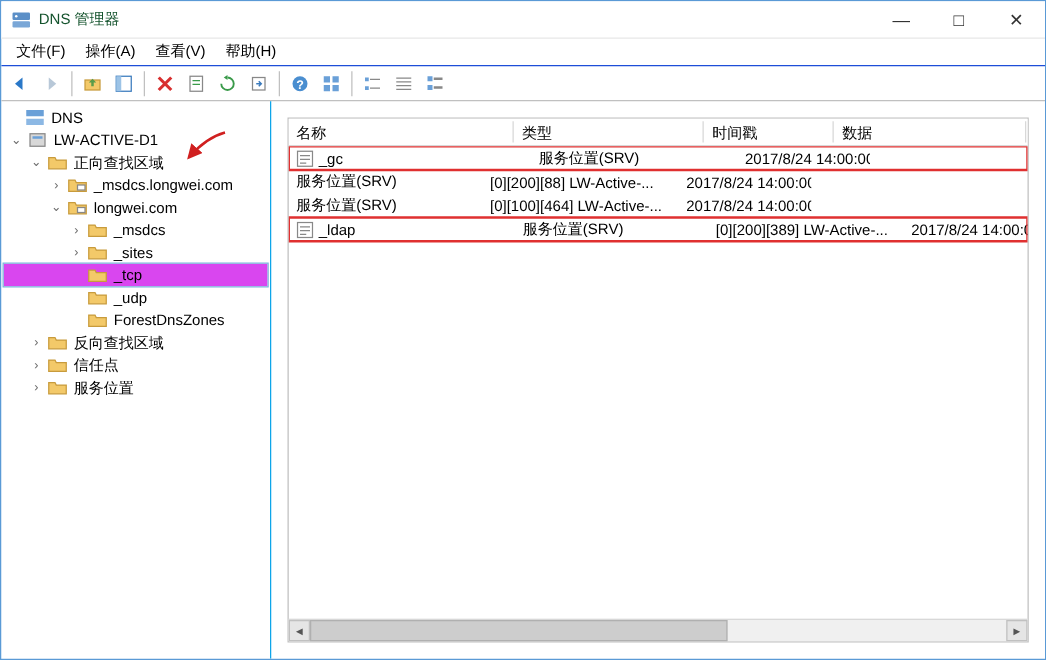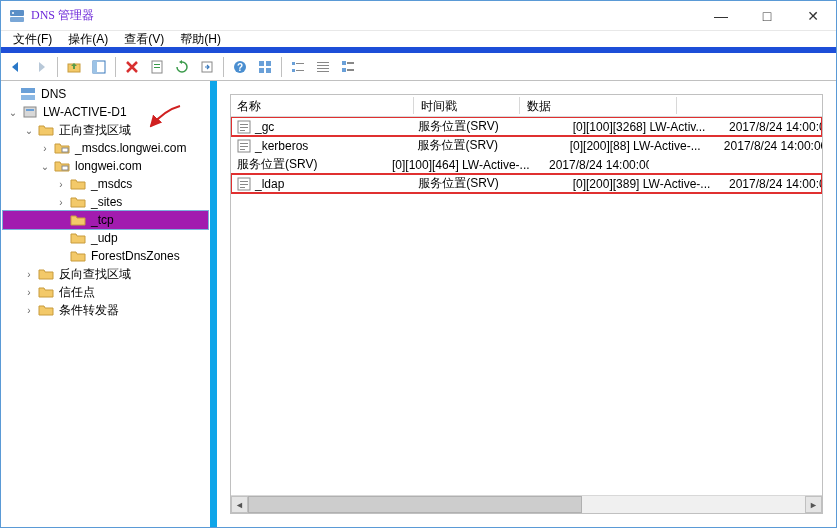--- a/index.html
+++ b/index.html
@@ -1,46 +1,46 @@
 <!DOCTYPE html>
 <html><head>
 <meta charset="utf-8">
 <style>
 * { box-sizing: border-box; font-family: "Microsoft YaHei", "Segoe UI", Tahoma, sans-serif; }
 body { margin: 0; width: 837px; height: 528px; background: #fff; border: 1px solid #5a9ad6; display: flex; flex-direction: column; font-size: 12px; }
 .titlebar { height: 30px; display: flex; align-items: center; padding: 0 0 0 8px; background: #fff; border-bottom: 1px solid #e8e8e8; }
 .titlebar .app-icon { width: 16px; height: 16px; margin-right: 6px; }
-.titlebar .title { flex: 1; color: #6d28d9; font-family: Liberation Serif, serif; }
+.titlebar .title { flex: 1; color: #14532d; }
 .win-btns { display: flex; }
 .win-btn { width: 46px; height: 29px; display: flex; align-items: center; justify-content: center; font-size: 14px; color: #333; cursor: default; }
 
-.menubar { height: 22px; display: flex; align-items: center; padding: 0 4px; border-bottom: 6px solid #1d4ed8; }
+.menubar { height: 22px; display: flex; align-items: center; padding: 0 4px; border-bottom: 1px solid #1d4ed8; }
 .menu-item { padding: 2px 8px; cursor: default; }
 
 .toolbar { height: 28px; display: flex; align-items: center; padding: 2px 4px; gap: 3px; border-bottom: 1px solid #c0c0c0; }
 .tool-btn { width: 22px; height: 22px; display: flex; align-items: center; justify-content: center; border: 1px solid transparent; cursor: default; }
 .tool-sep { width: 1px; height: 20px; background: #c0c0c0; margin: 0 2px; }
 
 .content { flex: 1; display: flex; min-height: 0; }
-.tree-pane { width: 216px; border-right: 7px solid #0ea5e9; overflow: auto; padding: 4px 2px; }
+.tree-pane { width: 216px; border-right: 1px solid #0ea5e9; overflow: auto; padding: 4px 2px; }
 .list-pane { flex: 1; display: flex; flex-direction: column; border: 1px solid #c0c0c0; margin: 13px; min-width: 0; }
 .list-header { display: flex; height: 22px; background: #fff; border-bottom: 1px solid #d8d8d8; }
 .list-header .col { border-right: 1px solid transparent; padding: 3px 6px; cursor: default; position: relative; }
 .list-header .col::after { content: ''; position: absolute; right: 0; top: 2px; bottom: 2px; width: 1px; background: #d8d8d8; }
 .list-body { flex: 1; overflow: auto; position: relative; }
 .list-row { display: flex; height: 19px; align-items: center; }
 .list-row .cell { padding: 2px 6px; white-space: nowrap; overflow: hidden; text-overflow: ellipsis; display: flex; align-items: center; gap: 4px; }
 .list-row.hl { outline: 2px solid #e03030; outline-offset: -1px; gap: 10px; }
 .hscroll { height: 18px; border-top: 1px solid #d8d8d8; background: #f0f0f0; display: flex; align-items: center; }
 .hscroll .btn { width: 17px; height: 17px; background: #e5e5e5; border: 1px solid #c0c0c0; display: flex; align-items: center; justify-content: center; font-size: 9px; color: #555; }
 .hscroll .track { flex: 1; height: 17px; position: relative; }
 .hscroll .thumb { position: absolute; left: 0; top: 0; bottom: 0; width: 60%; background: #cdcdcd; border: 1px solid #b0b0b0; }
 
 .tree-item { display: flex; align-items: center; height: 18px; padding: 0 2px; white-space: nowrap; gap: 3px; }
-.tree-item.selected { background: #a21caf; outline: 1px solid #7ab3dc; }
+.tree-item.selected { background: #d946ef; outline: 1px solid #7ab3dc; }
 .tree-toggle { width: 12px; text-align: center; color: #6a6a6a; font-size: 10px; cursor: default; }
 .tree-icon { width: 16px; height: 16px; flex-shrink: 0; }
 .tree-label { padding: 0 2px; }
 
 .c-name { width: 184px; }
 .c-type { width: 155px; }
 .c-data { width: 157px; }
 .c-ts   { width: 106px; }
 
 .arrow-anno { position: absolute; left: 144px; top: 23px; pointer-events: none; }
@@ -251,63 +251,54 @@
       <svg class="tree-icon" viewBox="0 0 16 16">
           <path d="M1 4 h5 l1 2 h8 v7 H1 Z" fill="#f3c969" stroke="#c89b3c"></path>
         </svg>
       <span class="tree-label">信任点</span>
     </div>
     <div class="tree-item" style="padding-left:20px">
       <span class="tree-toggle">›</span>
       <svg class="tree-icon" viewBox="0 0 16 16">
           <path d="M1 4 h5 l1 2 h8 v7 H1 Z" fill="#f3c969" stroke="#c89b3c"></path>
         </svg>
-      <span class="tree-label">条件转发器</span>
+      <span class="tree-label">服务位置</span>
     </div>
     <svg class="arrow-anno" width="40" height="30">
         <defs>
           <marker id="ah" markerWidth="6" markerHeight="6" refX="5" refY="3" orient="auto">
             <path d="M0 0 L6 3 L0 6 Z" fill="#d02020"></path>
           </marker>
         </defs>
         <path d="M35 2 Q20 6 6 22" stroke="#d02020" stroke-width="2" fill="none" marker-end="url(#ah)"></path>
       </svg>
   </div>
 
   <div class="list-pane">
     <div class="list-header">
       <div class="col c-name">名称</div>
+      <div class="col c-type">类型</div>
       <div class="col c-ts">时间戳</div>
       <div class="col c-data">数据</div>
     </div>
     <div class="list-body" id="list-body">
         <div class="list-row hl">
           <div class="cell c-name">
             <svg width="14" height="14">
               <rect x="1" y="1" width="12" height="12" fill="#fff" stroke="#888"></rect>
               <rect x="3" y="4" width="8" height="1" fill="#888"></rect>
               <rect x="3" y="7" width="8" height="1" fill="#888"></rect>
               <rect x="3" y="10" width="5" height="1" fill="#888"></rect>
             </svg>
             <span>_gc</span>
           </div>
           <div class="cell c-type">服务位置(SRV)</div>
-          <div class="cell c-data">[0][100][3268] LW-Activ...</div>
           <div class="cell c-ts">2017/8/24 14:00:00</div>
         </div>
         <div class="list-row">
-          <div class="cell c-name">
-            <svg width="14" height="14">
-              <rect x="1" y="1" width="12" height="12" fill="#fff" stroke="#888"></rect>
-              <rect x="3" y="4" width="8" height="1" fill="#888"></rect>
-              <rect x="3" y="7" width="8" height="1" fill="#888"></rect>
-              <rect x="3" y="10" width="5" height="1" fill="#888"></rect>
-            </svg>
-            <span>_kerberos</span>
-          </div>
           <div class="cell c-type">服务位置(SRV)</div>
           <div class="cell c-data">[0][200][88] LW-Active-...</div>
           <div class="cell c-ts">2017/8/24 14:00:00</div>
         </div>
         <div class="list-row">
           <div class="cell c-type">服务位置(SRV)</div>
           <div class="cell c-data">[0][100][464] LW-Active-...</div>
           <div class="cell c-ts">2017/8/24 14:00:00</div>
         </div>
         <div class="list-row hl">

